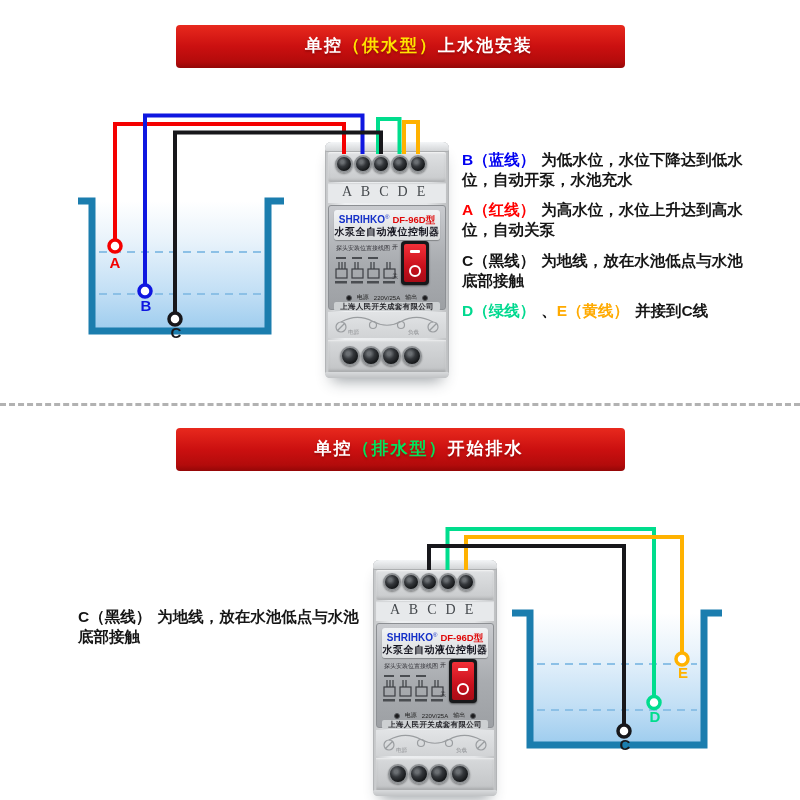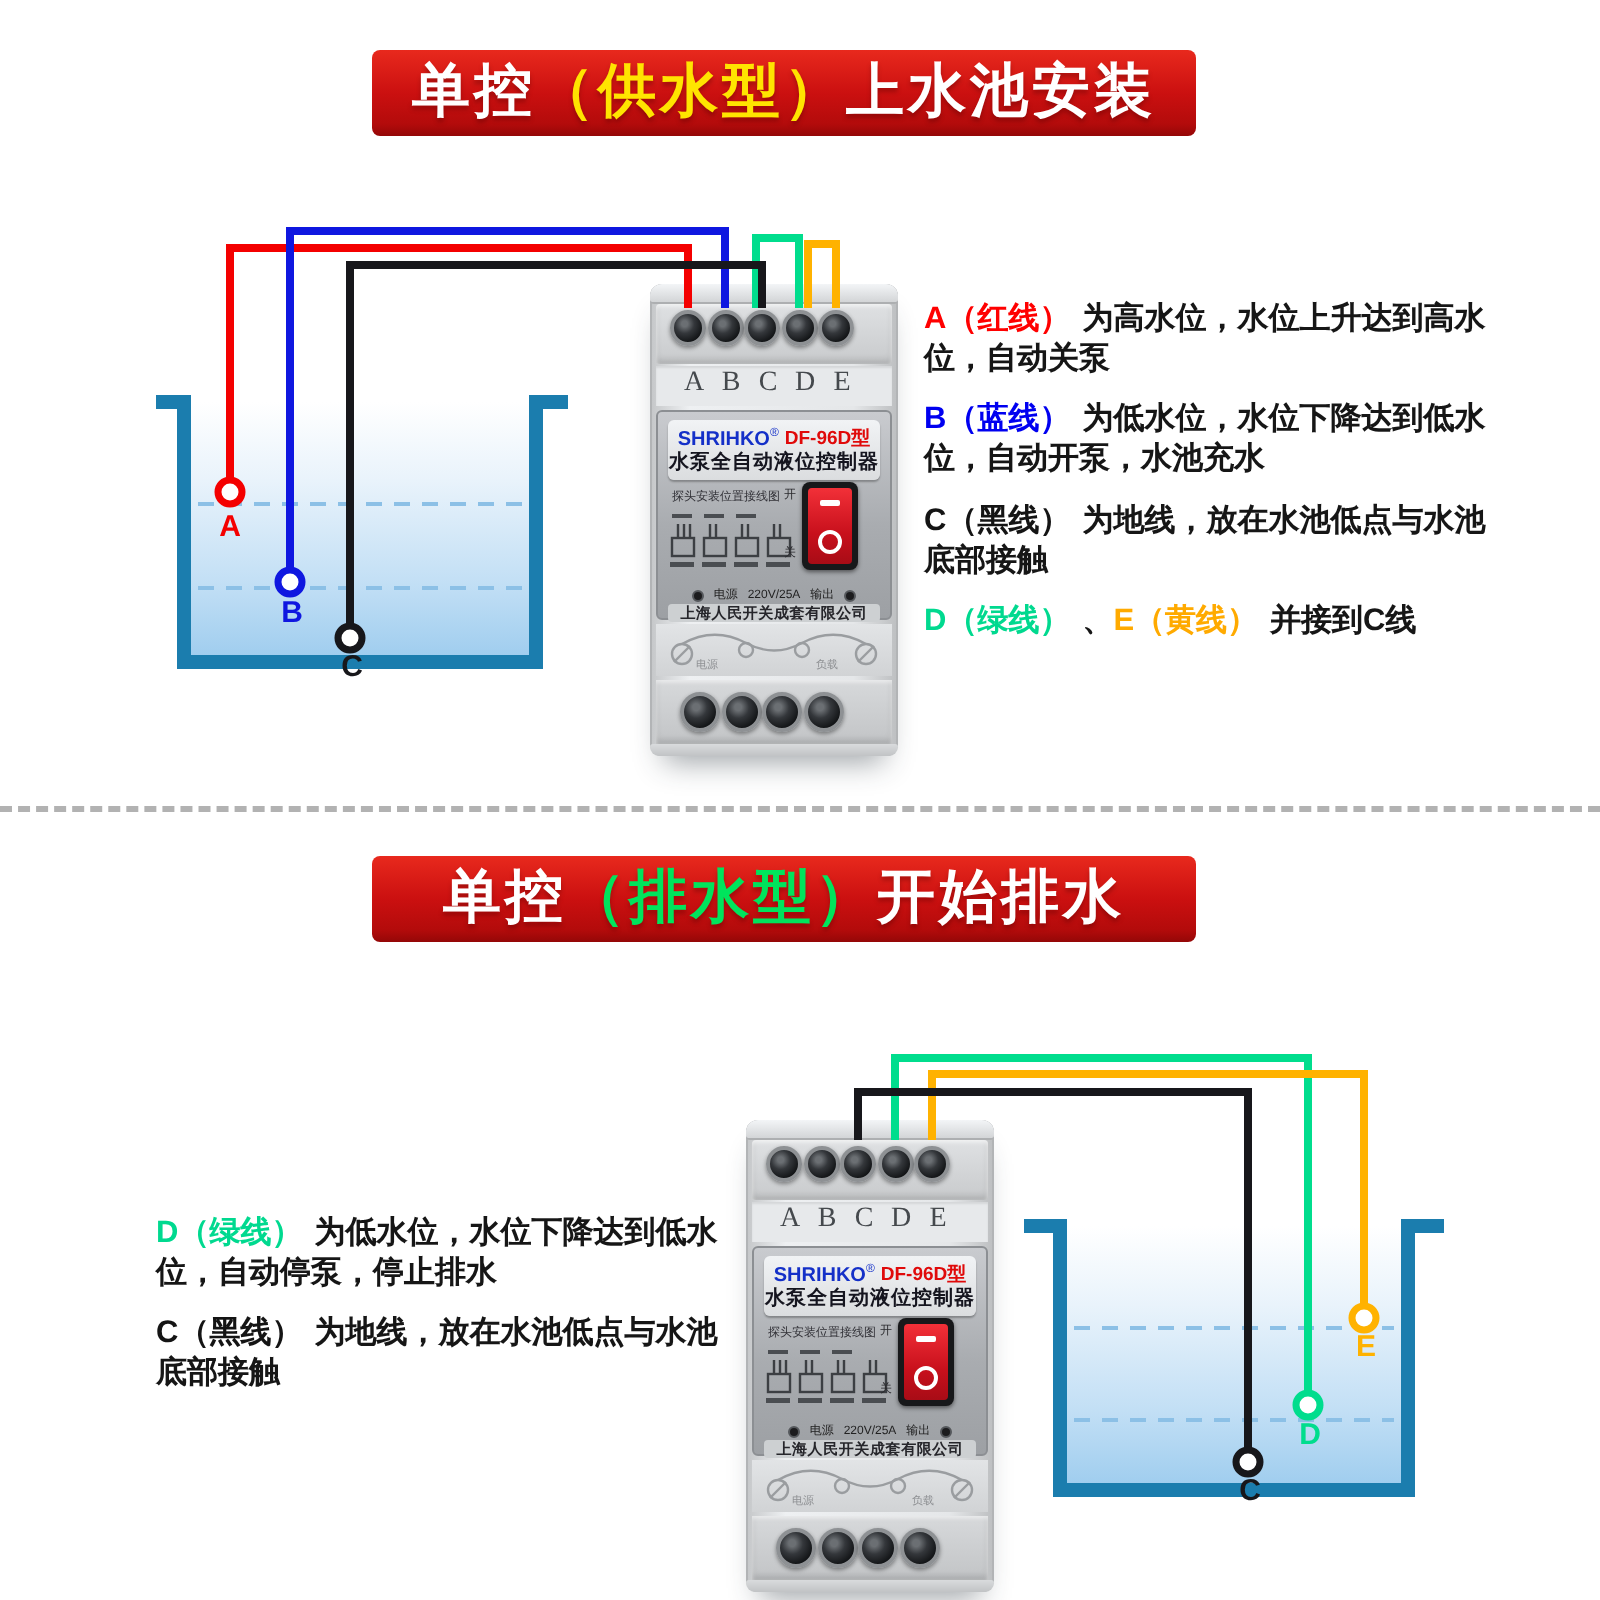--- a/index.html
+++ b/index.html
@@ -1,24 +1,24 @@
 <!DOCTYPE html>
 <html><head>
 <meta charset="utf-8">
 <style>
   html,body{margin:0;padding:0;background:#fff;}
   #stage{position:relative;width:800px;height:800px;background:#fff;overflow:hidden;
          font-family:"Liberation Sans",sans-serif;}
 
   
-  .banner{position:absolute;left:186px;width:412px;height:43px;z-index:20;
+  .banner{position:absolute;left:176px;width:412px;height:43px;z-index:20;
           background:linear-gradient(180deg,#e8291d,#cb1010 50%,#b30b0b 86%,#940707);
           border-radius:4px;text-align:center;color:#fff;
-          font-size:29px;font-weight:900;line-height:42px;letter-spacing:2px;
-          text-shadow:0 2px 2px rgba(80,0,0,.35);}
+          font-size:17px;font-weight:900;line-height:42px;letter-spacing:2px;
+          text-shadow:0 2px 2px rgba(80,0,0,.35);padding-left:37px;}
   .banner-supply{top:25px;}
   .banner-drain{top:428px;}
 
   
   .divider{position:absolute;top:403px;left:0;width:800px;height:0;
            border-top:3px dashed #b2b2b2;z-index:5;}
 
   
   .notes{position:absolute;z-index:20;font-size:15.5px;line-height:1.3;
          color:#161616;font-weight:600;}
@@ -97,28 +97,27 @@
     <span>单控</span><span style="color: rgb(255, 228, 0);">（供水型）</span><span>上水池安装</span>
   </div>
 
   <div class="banner banner-drain">
     <span>单控</span><span style="color: rgb(0, 228, 92); margin-top: 44px;">（排水型）</span><span>开始排水</span>
   </div>
 
   <div class="divider"></div>
 
   <div class="notes notes-supply">
+    <p class="note-para"><span class="note-label" style="color: rgb(0, 0, 240);">B（蓝线）</span><span>为低水位，水位下降达到低水位，自动开泵，水池充水</span></p>
     <p class="note-para"><span class="note-label" style="color: rgb(255, 0, 0);">A（红线）</span><span>为高水位，水位上升达到高水位，自动关泵</span></p>
-    <p class="note-para"><span class="note-label" style="color: rgb(0, 0, 240);">B（蓝线）</span><span>为低水位，水位下降达到低水位，自动开泵，水池充水</span></p>
     <p class="note-para"><span class="note-label" style="color: rgb(20, 20, 20);">C（黑线）</span><span>为地线，放在水池低点与水池底部接触</span></p>
     <p class="note-para"><span class="note-label" style="color: rgb(0, 217, 143);">D（绿线）</span><span>、</span><span class="note-label" style="color: rgb(255, 170, 0);">E（黄线）</span><span>并接到C线</span></p>
   </div>
 
   <div class="notes notes-drain">
-    <p class="note-para"><span class="note-label" style="color: rgb(0, 217, 143);">D（绿线）</span><span>为低水位，水位下降达到低水位，自动停泵，停止排水</span></p>
     <p class="note-para"><span class="note-label" style="color: rgb(20, 20, 20);">C（黑线）</span><span>为地线，放在水池低点与水池底部接触</span></p>
   </div>
 
   <div class="device" style="left:325px;top:142px;">
     <div class="dev-body"></div>
     <div class="dev-topcap"></div>
     <div class="dev-terms-top"></div>
     <div class="screw screw-top" style="left:10px;top:13px;"></div>
     <div class="screw screw-top" style="left:28.5px;top:13px;"></div>
     <div class="screw screw-top" style="left:47px;top:13px;"></div>

